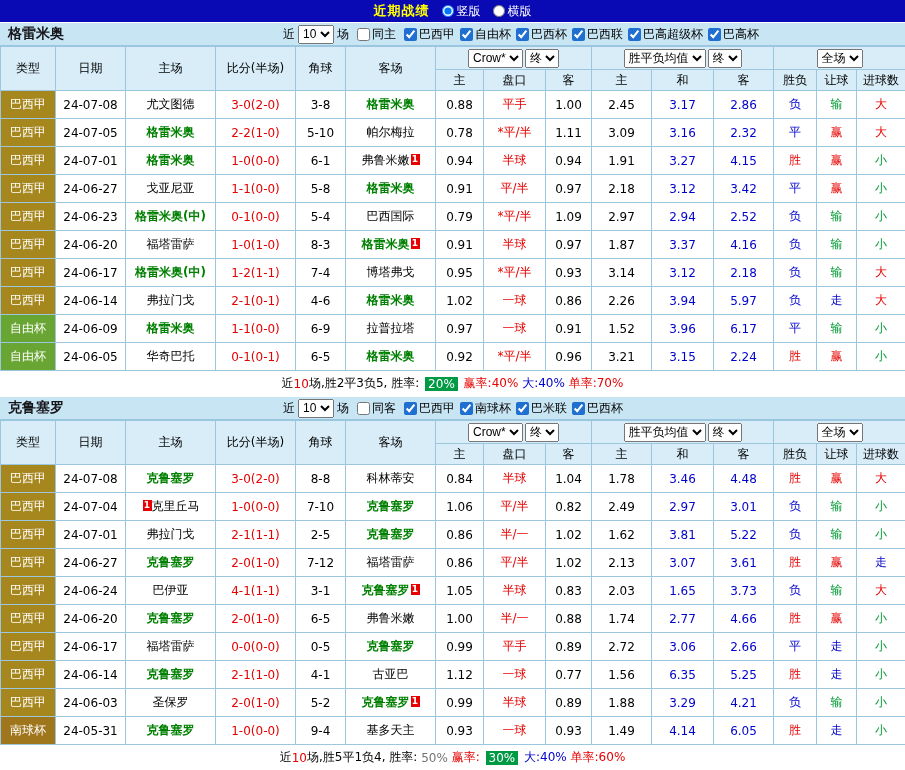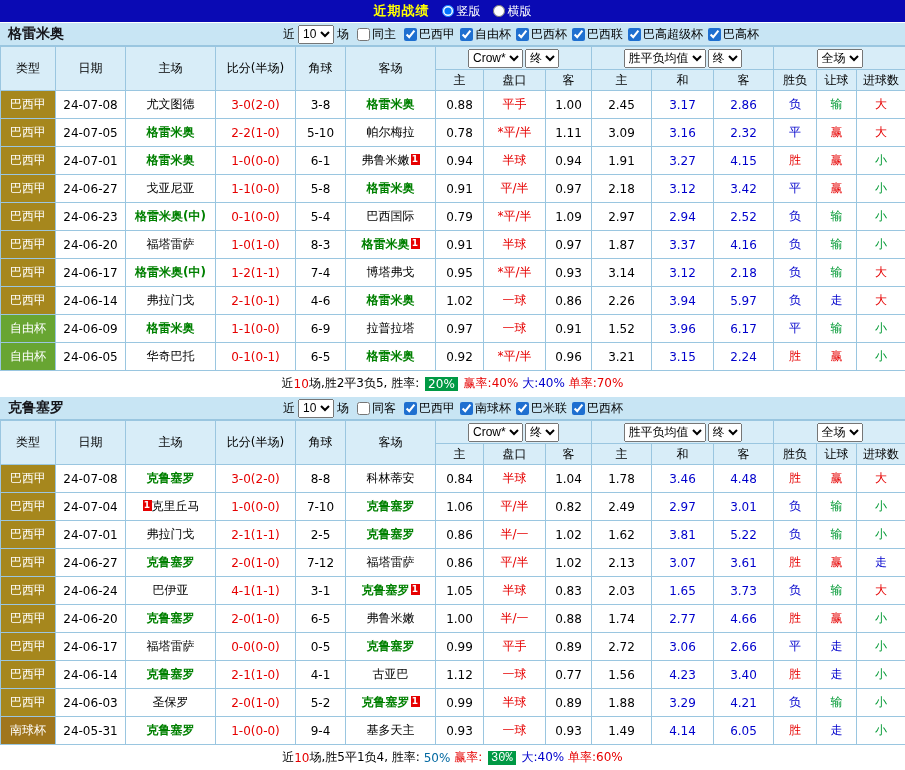--- a/index.html
+++ b/index.html
@@ -536,22 +536,22 @@
             <td class="type-cell" style="background: rgb(166, 135, 29);">巴西甲</td>
             <td>24-06-14</td>
             <td><span class="focus">克鲁塞罗</span></td>
             <td class="red">2-1(1-0)</td>
             <td>4-1</td>
             <td><span>古亚巴</span></td>
             <td>1.12</td>
             <td class="red">一球</td>
             <td>0.77</td>
             <td>1.56</td>
-            <td class="blue">4.23</td>
-            <td class="blue">3.40</td>
+            <td class="blue">6.35</td>
+            <td class="blue">5.25</td>
             <td style="color: rgb(230, 0, 0);">胜</td>
             <td style="color: rgb(0, 0, 204);">走</td>
             <td style="color: rgb(0, 153, 51);">小</td>
           </tr>
           <tr>
             <td class="type-cell" style="background: rgb(166, 135, 29);">巴西甲</td>
             <td>24-06-03</td>
             <td><span>圣保罗</span></td>
             <td class="red">2-0(1-0)</td>
             <td>5-2</td>
@@ -582,20 +582,20 @@
             <td style="color: rgb(230, 0, 0);">胜</td>
             <td style="color: rgb(0, 0, 204);">走</td>
             <td style="color: rgb(0, 153, 51);">小</td>
           </tr>
         </tbody>
     </table>
     <div class="summary">
         <span>近</span>
         <span style="color: rgb(230, 0, 0);">10</span>
         <span>场,胜5平1负4, 胜率: </span>
-        <span style="color: #0369a1;">50% </span>
+        <span style="color: #737373;">50% </span>
         <span style="color: rgb(230, 0, 0);">赢率: </span>
-        <span class="sum-box" style="color: rgb(255, 255, 255); background: rgb(0, 153, 68); font-family: Liberation Mono, monospace;">30%</span>
+        <span class="sum-box" style="color: rgb(255, 255, 255); background: rgb(0, 153, 68);">30%</span>
         <span style="color: rgb(0, 0, 204);"> 大:40% </span>
         <span style="color: rgb(230, 0, 0);">单率:60%</span>
       </div>
   </section>
 </div>
 
 </body></html>

